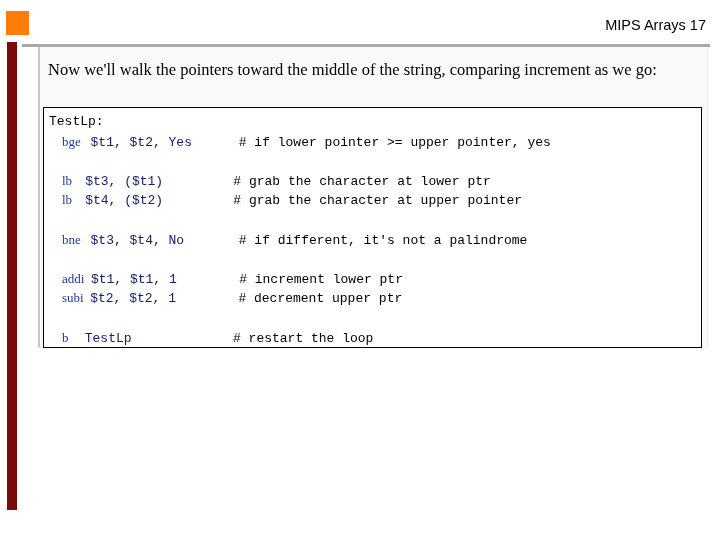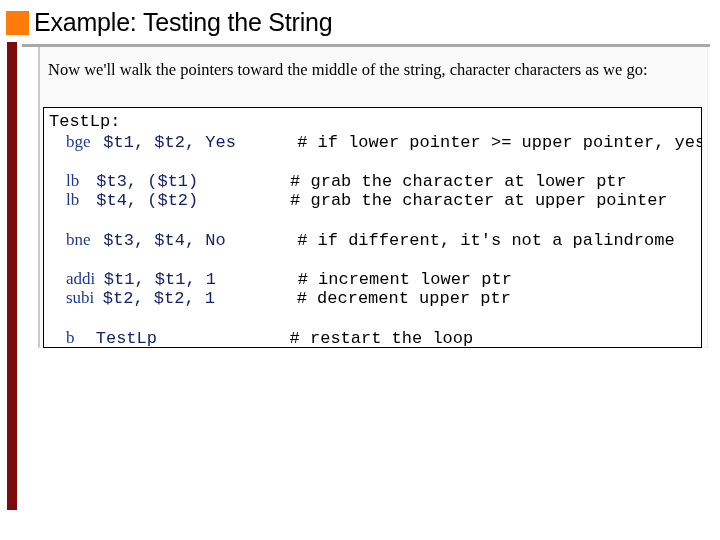--- a/index.html
+++ b/index.html
@@ -104,21 +104,21 @@
     background: #FFFFFF;
     border: 1.5px solid #000000;
     box-sizing: border-box;
     overflow: hidden;
   }
   #code-listing {
     position: absolute;
     left: 5px;
     top: 4px;
     font-family: "Liberation Mono", "DejaVu Sans Mono", monospace;
-    font-size: 17px;
+    font-size: 13px;
     line-height: 19.6px;
     white-space: pre;
     color: #000000;
   }
   .code-line {
     white-space: pre;
     height: 19.6px;
   }
   .code-line.gap { height: 19.6px; }
   .mnemonic { color: #1F3A93; font-family: Liberation Serif, serif; }
@@ -133,29 +133,29 @@
     bottom: 0;
     width: 720px;
     height: 28px;
   }
 </style>
 </head>
 <body>
 
 <div id="slide-header">
   <div id="title-bullet" style="background: rgb(255, 124, 10);"></div>
-  <div id="slide-title">Example: Testing the String</div>
+  <div id="header-right">MIPS Arrays 17</div>
   <div id="header-rule" style="background: rgb(168, 168, 168);"></div>
 </div>
 
 <div id="left-accent-bar" style="background: rgb(124, 11, 11);"></div>
 
 <div id="content-panel"></div>
 
-<div id="intro-text">Now we'll walk the pointers toward the middle of the string, character characters as we go:</div>
+<div id="intro-text">Now we'll walk the pointers toward the middle of the string, comparing increment as we go:</div>
 
 <div id="code-box">
   <div id="code-listing"><div class="code-line"><span class="label">TestLp:</span></div><div class="code-line"><span class="mnemonic" style="color: rgb(31, 58, 147);">    bge   </span><span class="operands" style="color: rgb(22, 33, 107);">$t1, $t2, Yes      </span><span class="comment" style="color: rgb(0, 0, 0);"># if lower pointer &gt;= upper pointer, yes</span></div><div class="code-line gap"> </div><div class="code-line"><span class="mnemonic" style="color: rgb(31, 58, 147);">    lb    </span><span class="operands" style="color: rgb(22, 33, 107);">$t3, ($t1)         </span><span class="comment" style="color: rgb(0, 0, 0);"># grab the character at lower ptr</span></div><div class="code-line"><span class="mnemonic" style="color: rgb(31, 58, 147);">    lb    </span><span class="operands" style="color: rgb(22, 33, 107);">$t4, ($t2)         </span><span class="comment" style="color: rgb(0, 0, 0);"># grab the character at upper pointer</span></div><div class="code-line gap"> </div><div class="code-line"><span class="mnemonic" style="color: rgb(31, 58, 147);">    bne   </span><span class="operands" style="color: rgb(22, 33, 107);">$t3, $t4, No       </span><span class="comment" style="color: rgb(0, 0, 0);"># if different, it's not a palindrome</span></div><div class="code-line gap"> </div><div class="code-line"><span class="mnemonic" style="color: rgb(31, 58, 147);">    addi  </span><span class="operands" style="color: rgb(22, 33, 107);">$t1, $t1, 1        </span><span class="comment" style="color: rgb(0, 0, 0);"># increment lower ptr</span></div><div class="code-line"><span class="mnemonic" style="color: rgb(31, 58, 147);">    subi  </span><span class="operands" style="color: rgb(22, 33, 107);">$t2, $t2, 1        </span><span class="comment" style="color: rgb(0, 0, 0);"># decrement upper ptr</span></div><div class="code-line gap"> </div><div class="code-line"><span class="mnemonic" style="color: rgb(31, 58, 147);">    b     </span><span class="operands" style="color: rgb(22, 33, 107);">TestLp             </span><span class="comment" style="color: rgb(0, 0, 0);"># restart the loop</span></div></div>
 </div>
 
 <div id="slide-footer">
   
   
   
 </div>

